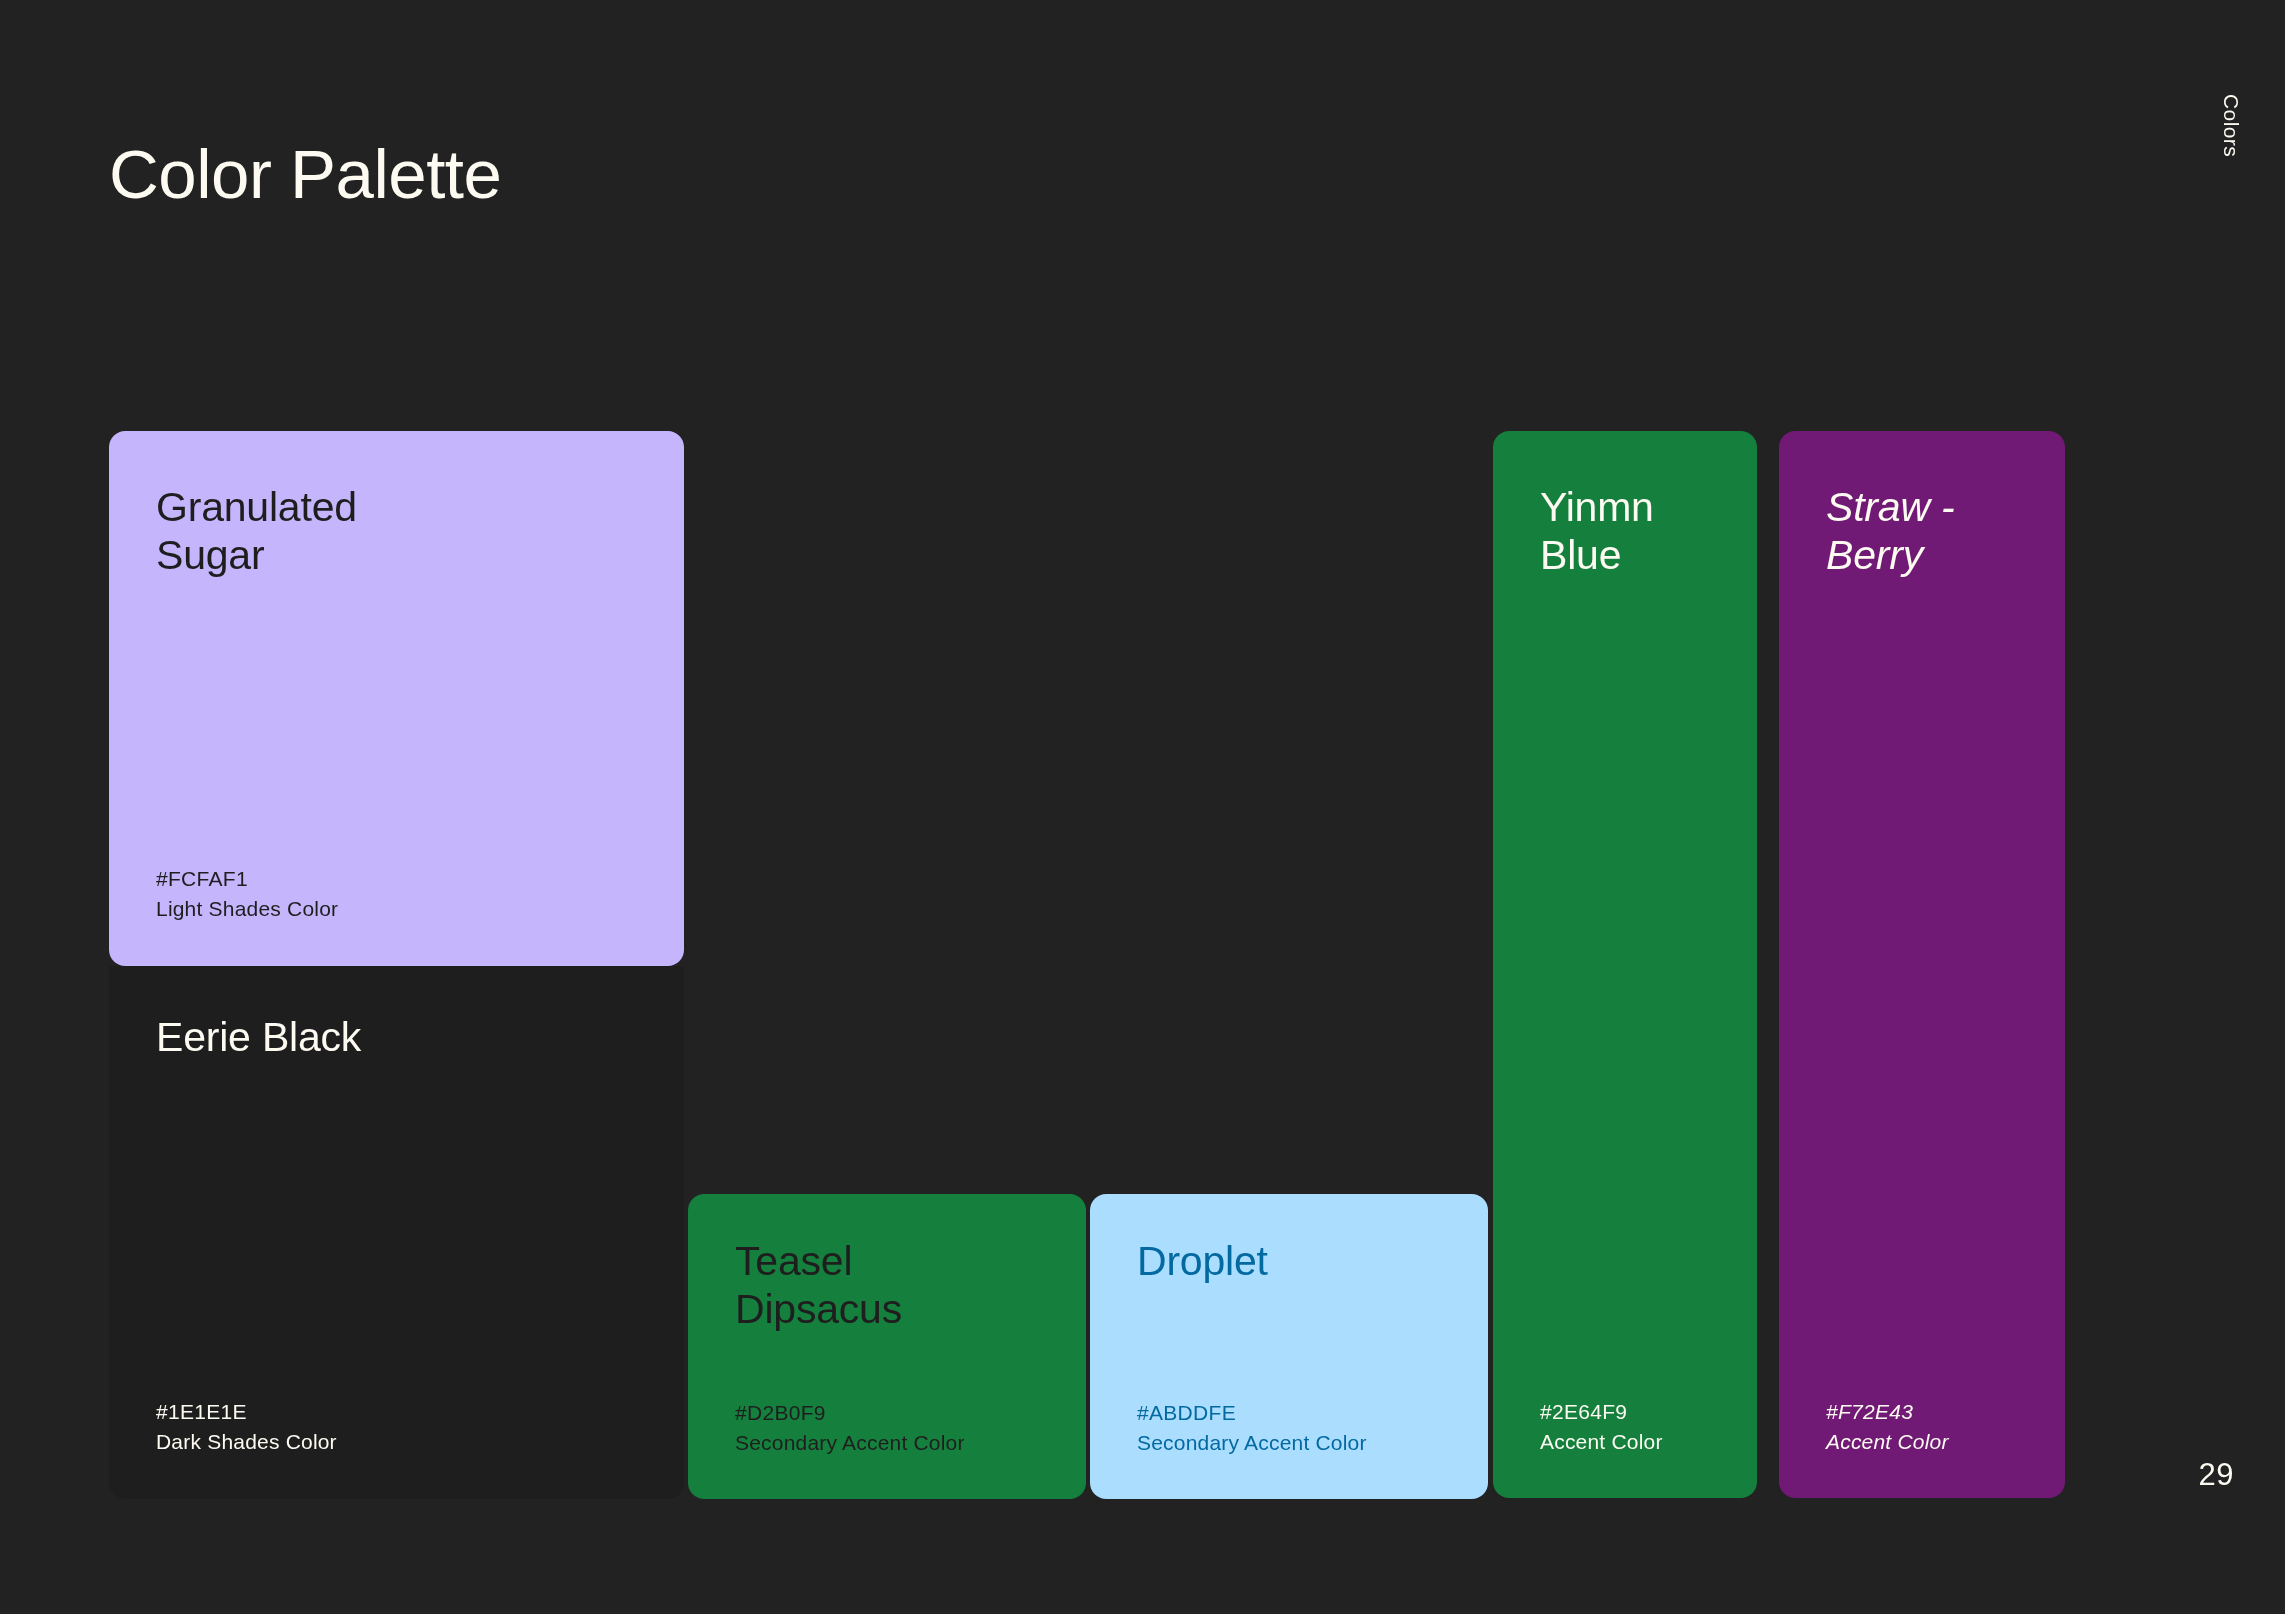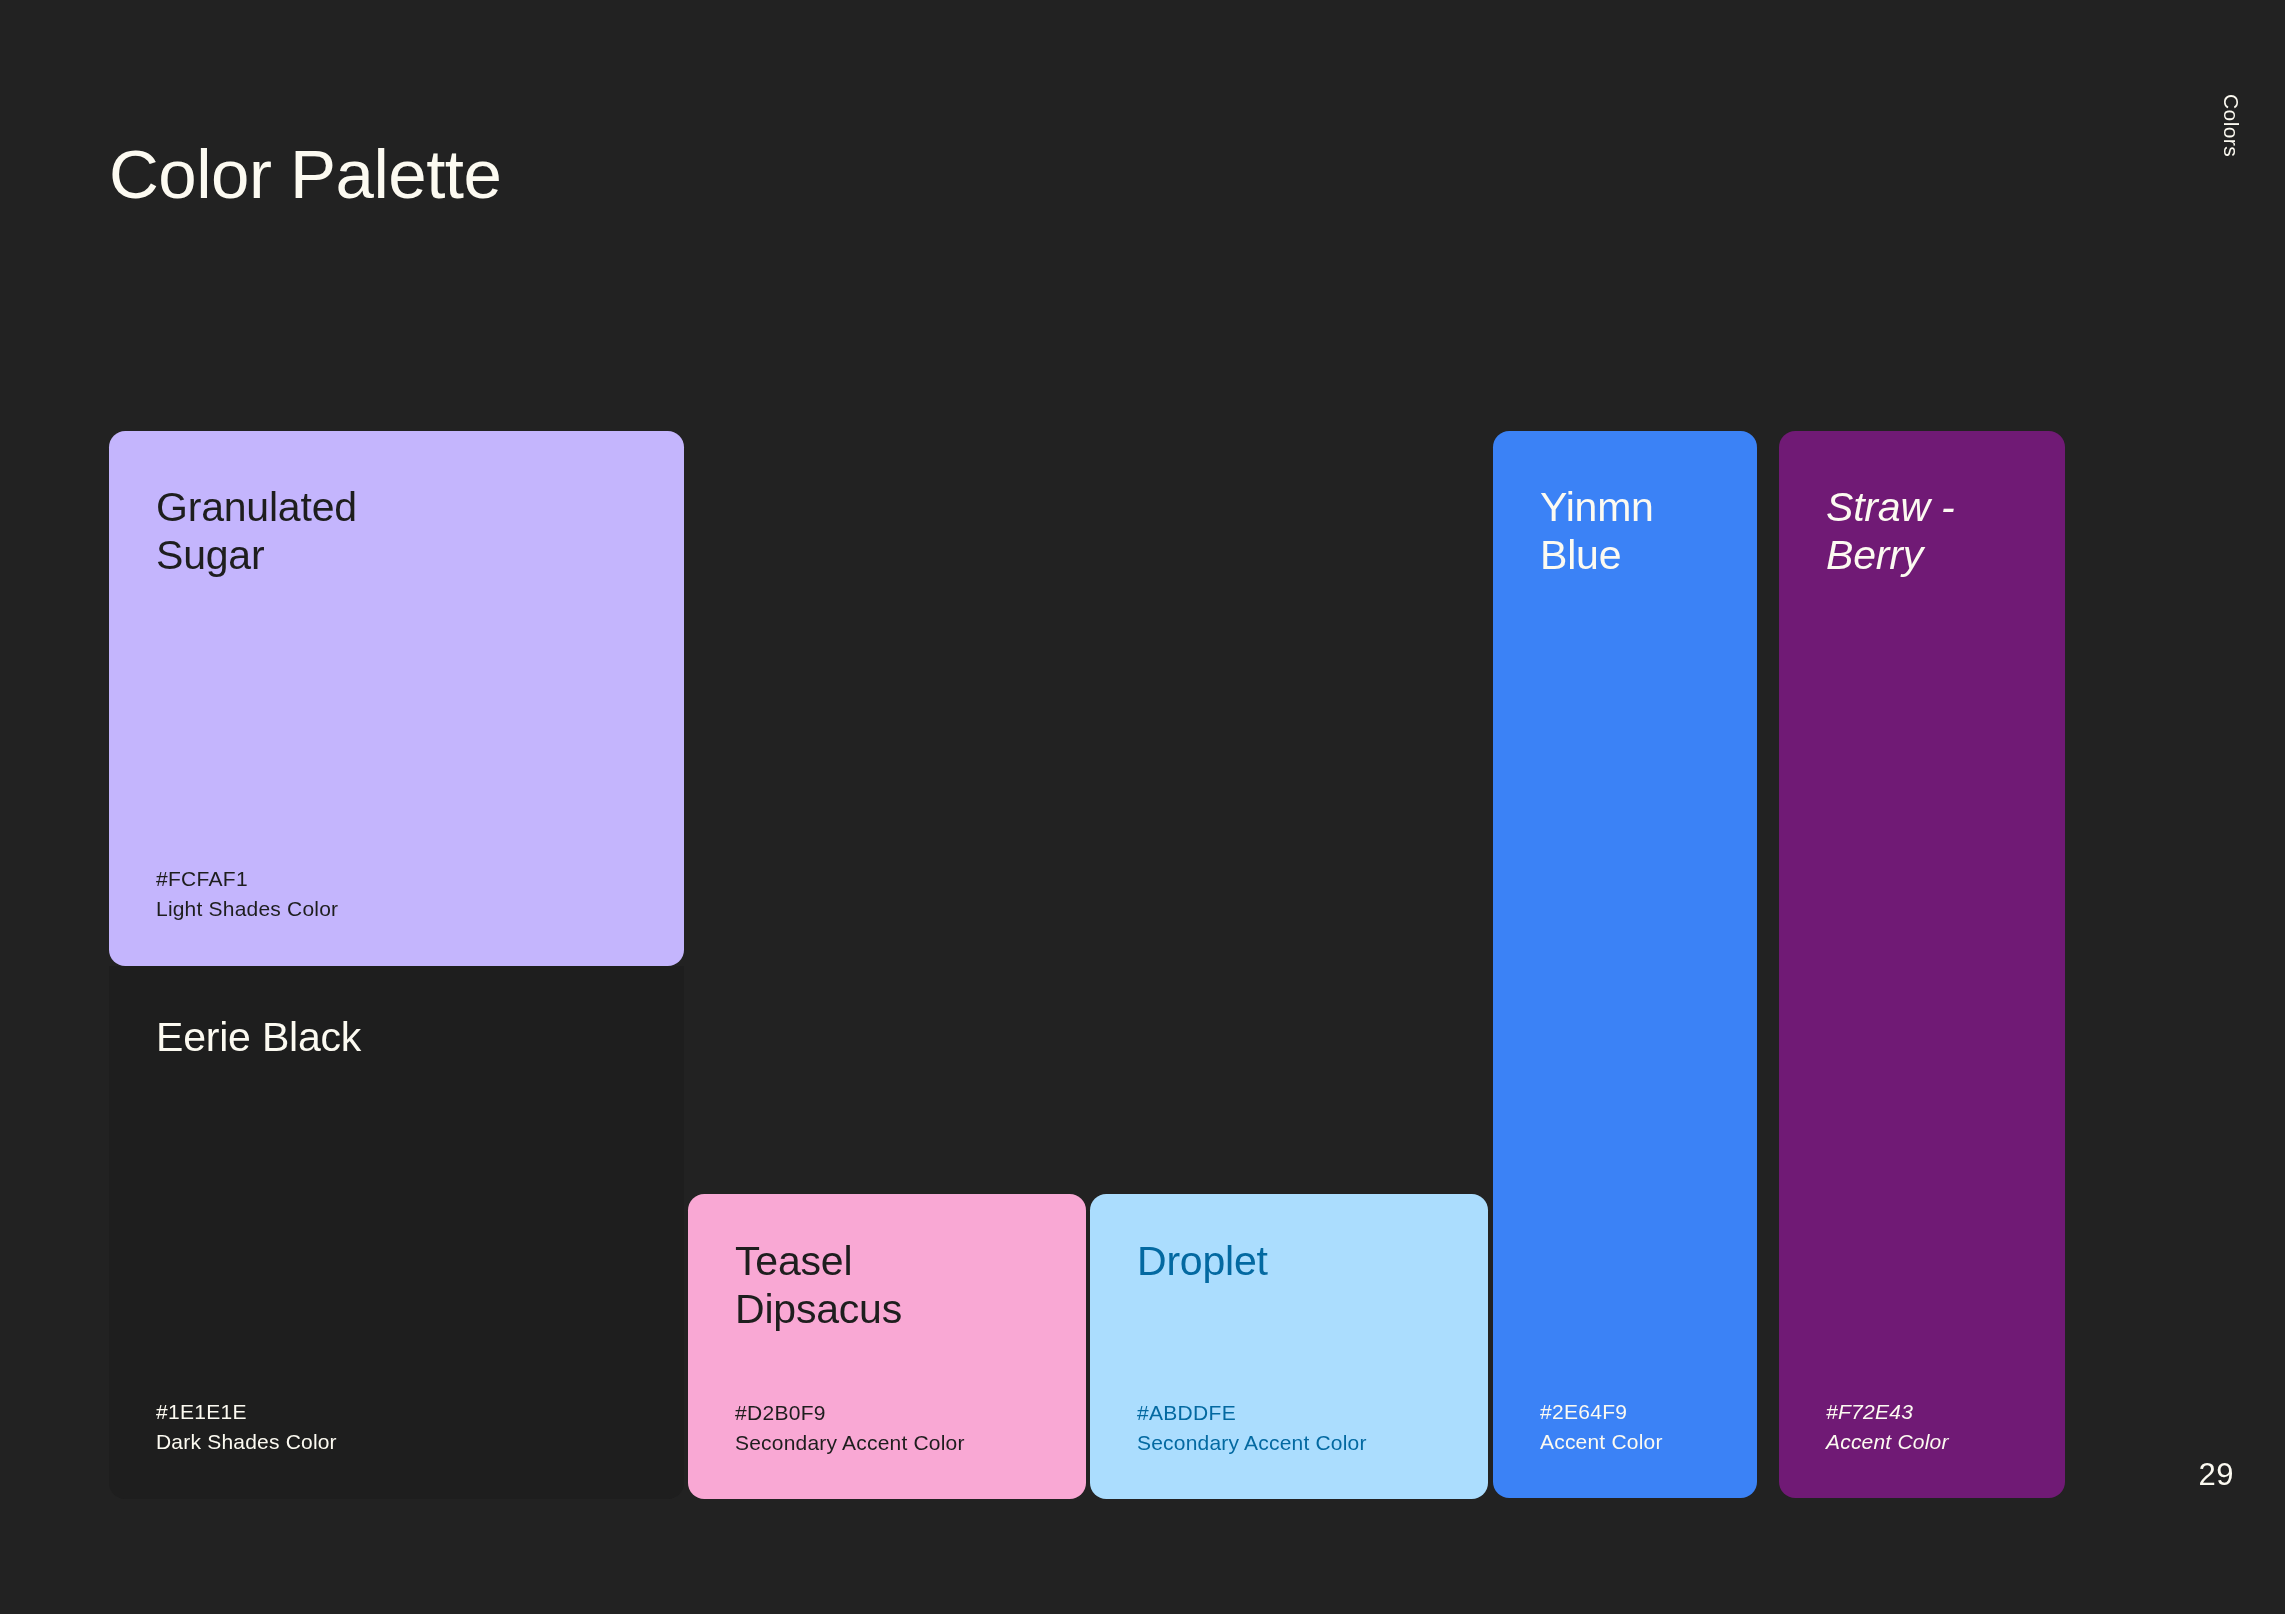--- a/index.html
+++ b/index.html
@@ -157,38 +157,38 @@
 
     <div class="swatch" id="sw-dark" style="background: rgb(30, 30, 30); color: rgb(252, 250, 241);">
       <div class="swatch-name">Eerie Black</div>
       <div class="swatch-meta">
         <span class="swatch-hex">#1E1E1E</span>
         <span class="swatch-role">Dark Shades Color</span>
       </div>
     </div>
 
 
-    <div class="swatch" id="sw-teasel" style="background: #f9a8d4; color: rgb(30, 30, 30);">
+    <div class="swatch" id="sw-teasel" style="background: #15803d; color: rgb(30, 30, 30);">
       <div class="swatch-name">Teasel
 Dipsacus</div>
       <div class="swatch-meta">
         <span class="swatch-hex">#D2B0F9</span>
         <span class="swatch-role">Secondary Accent Color</span>
       </div>
     </div>
 
     <div class="swatch" id="sw-droplet" style="background: rgb(171, 221, 254); color: #0369a1;">
       <div class="swatch-name">Droplet</div>
       <div class="swatch-meta">
         <span class="swatch-hex">#ABDDFE</span>
         <span class="swatch-role">Secondary Accent Color</span>
       </div>
     </div>
 
-    <div class="swatch" id="sw-blue" style="background: #3b82f6; color: rgb(252, 250, 241);">
+    <div class="swatch" id="sw-blue" style="background: #15803d; color: rgb(252, 250, 241);">
       <div class="swatch-name">Yinmn
 Blue</div>
       <div class="swatch-meta">
         <span class="swatch-hex">#2E64F9</span>
         <span class="swatch-role">Accent Color</span>
       </div>
     </div>
 
     <div class="swatch" id="sw-red" style="background: #701a75; color: rgb(252, 250, 241); font-style: italic;">
       <div class="swatch-name">Straw -

